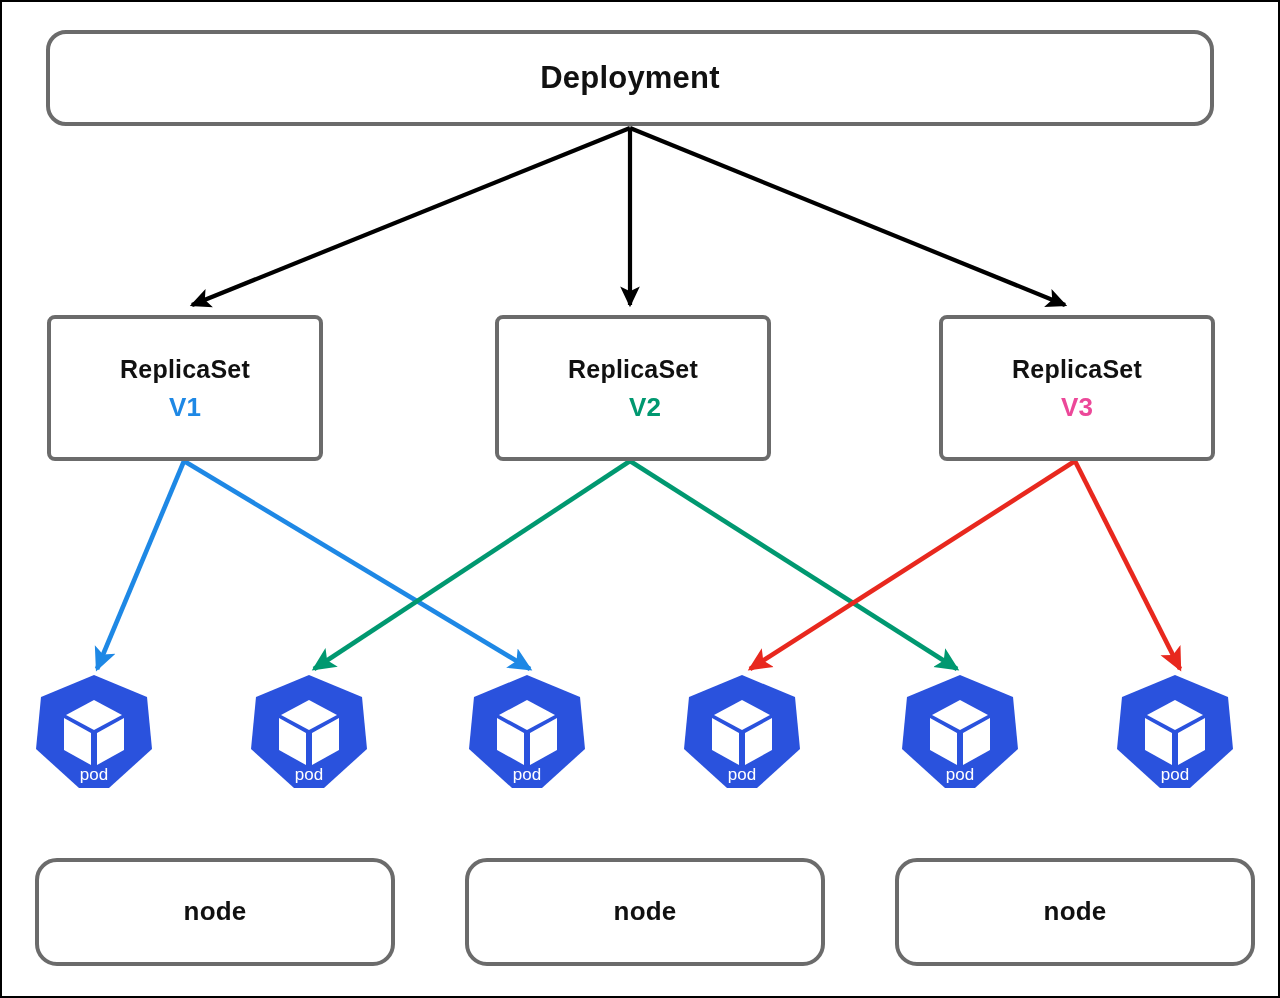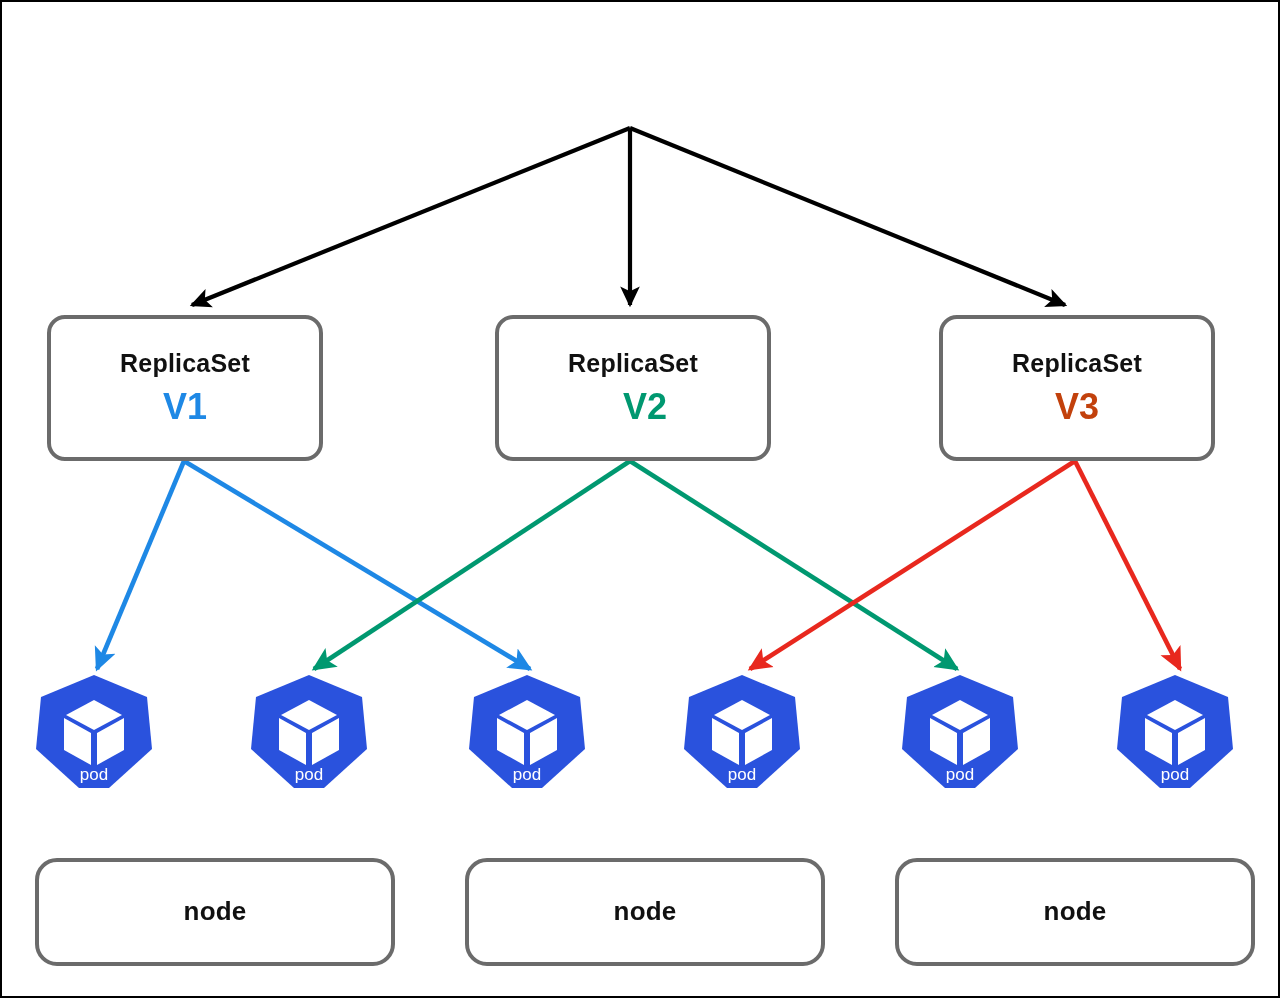--- a/index.html
+++ b/index.html
@@ -25,21 +25,21 @@
     height: 998px;
     pointer-events: none;
   }
 
   
   .rbox {
     position: absolute;
     box-sizing: border-box;
     background: #ffffff;
     border: 4px solid #6b6b6b;
-    border-radius: 18px;
+    border-radius: 8px;
     display: flex;
     flex-direction: column;
     align-items: center;
     justify-content: center;
     z-index: 3;
   }
   .rbox .title {
     font-weight: bold;
     color: #111111;
     letter-spacing: 0.2px;
@@ -55,21 +55,21 @@
   }
   #deployment-box .title { font-size: 31px; }
 
   .replicaset-box {
     top: 313px;
     width: 276px;
     height: 146px;
   }
   .replicaset-box .title { font-size: 25px; }
   .replicaset-box .version {
-    font-size: 36px;
+    font-size: 26px;
     font-weight: bold;
     margin-top: 9px;
     line-height: 1.1;
   }
   #replicaset-box-0 { left: 45px; }
   #replicaset-box-1 { left: 493px; }
   #replicaset-box-2 { left: 937px; }
 
   .node-box {
     top: 856px;
@@ -128,32 +128,35 @@
       <line x1="628" y1="459" x2="312" y2="667" stroke="#009870" stroke-width="4.6" marker-end="url(#ah-green)"></line>
       <line x1="628" y1="459" x2="955" y2="667" stroke="#009870" stroke-width="4.6" marker-end="url(#ah-green)"></line>
     </g>
 
     <g>
       <line x1="1073" y1="459" x2="748" y2="667" stroke="#e8281e" stroke-width="4.6" marker-end="url(#ah-red)"></line>
       <line x1="1073" y1="459" x2="1178" y2="667" stroke="#e8281e" stroke-width="4.6" marker-end="url(#ah-red)"></line>
     </g>
   </svg>
 
+  <div class="rbox" id="deployment-box">
+    <div class="title">Deployment</div>
+  </div>
 
   <div class="rbox replicaset-box" id="replicaset-box-0">
     <div class="title">ReplicaSet</div>
     <div class="version" style="color:#1e88e5;">V1</div>
   </div>
   <div class="rbox replicaset-box" id="replicaset-box-1">
     <div class="title">ReplicaSet</div>
     <div class="version" style="color:#009870;margin-left:24px;">V2</div>
   </div>
   <div class="rbox replicaset-box" id="replicaset-box-2">
     <div class="title">ReplicaSet</div>
-    <div class="version" style="color:#c2410c;">V3</div>
+    <div class="version" style="color:#ec4899;">V3</div>
   </div>
 
   <div class="pod" style="left:32px;  top:671px;">
     <svg viewBox="0 0 120 118" xmlns="http://www.w3.org/2000/svg">
       <polygon fill="#2a52dd" points="60,2 113,24 118,76 75,115 45,115 2,76 7,24"></polygon>
       <g fill="#ffffff">
         <polygon points="60,27 88,42 60,57 32,42"></polygon>
         <polygon points="30,45 57,60 57,92 30,77"></polygon>
         <polygon points="90,45 63,60 63,92 90,77"></polygon>
       </g>

